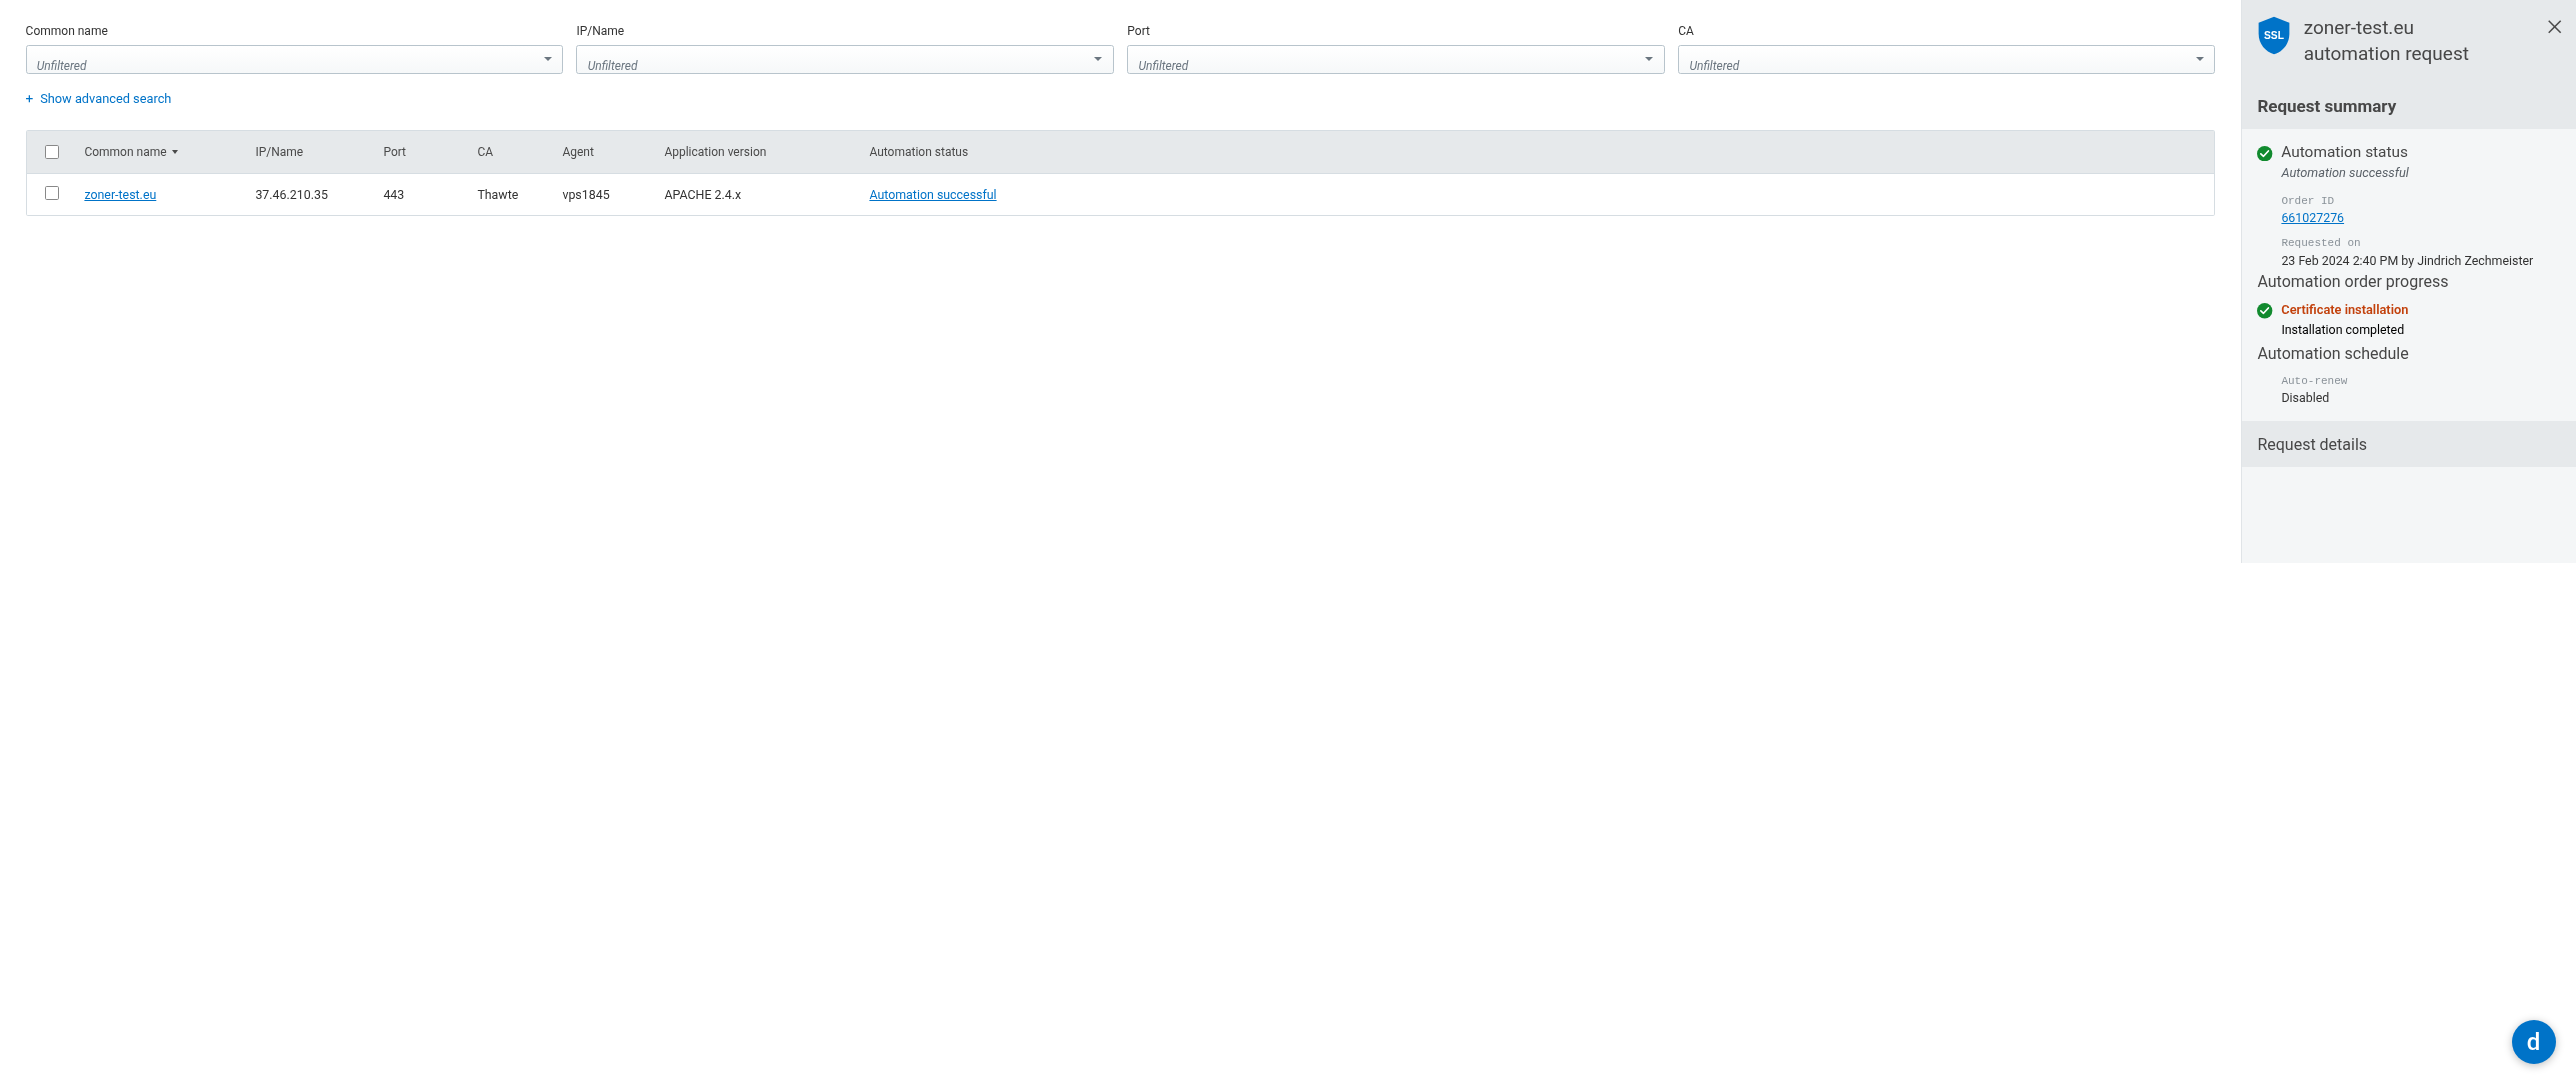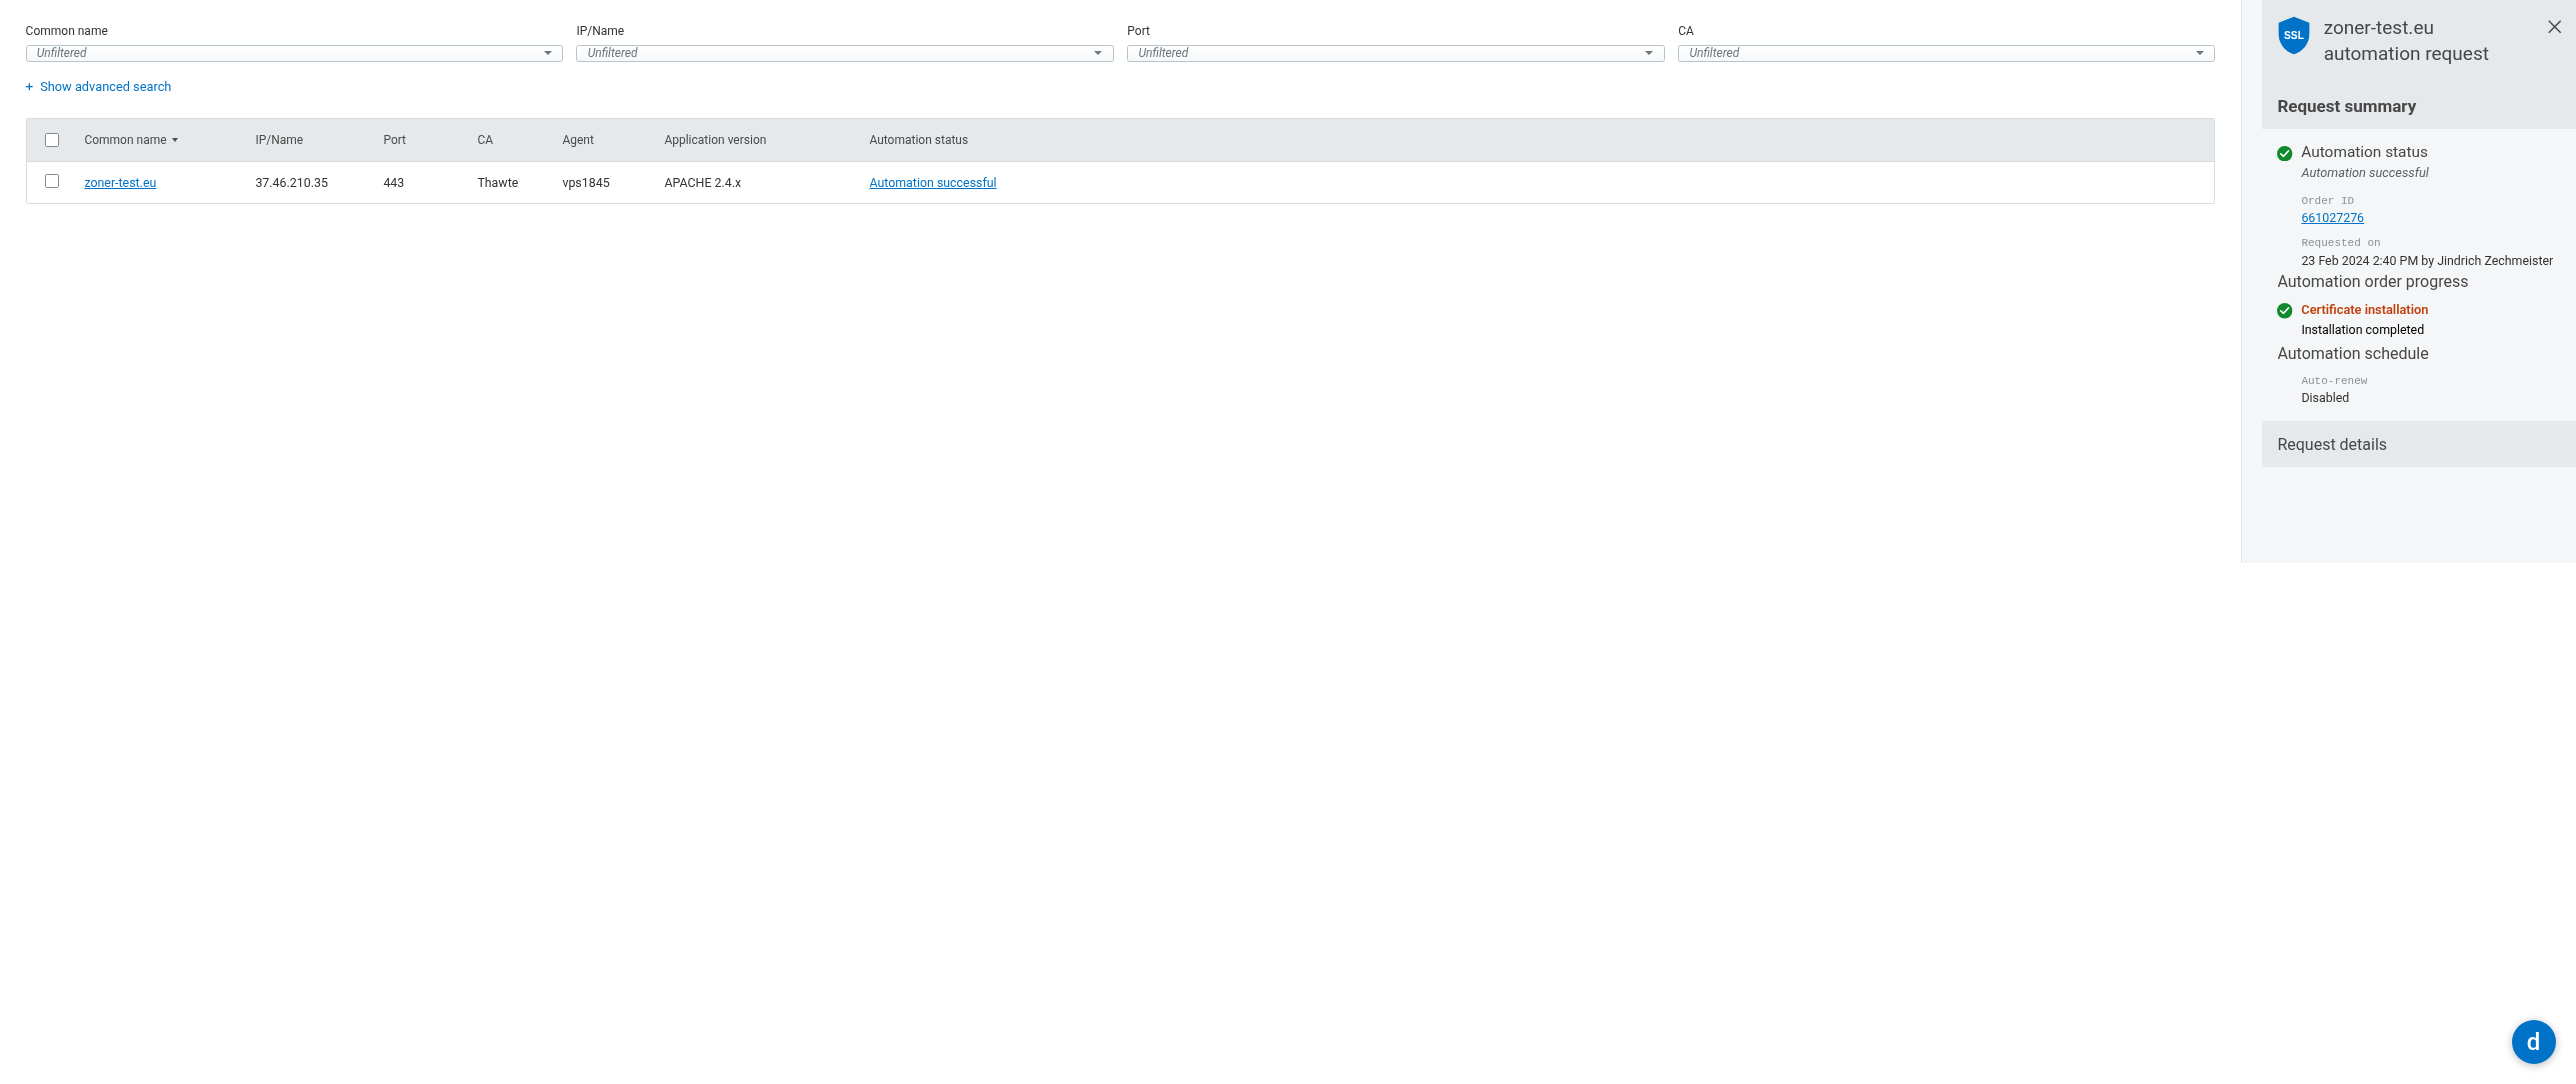--- a/index.html
+++ b/index.html
@@ -41,23 +41,23 @@
   .filter-label {
     font-size: 12px;
     color: #333;
     margin-bottom: 6.8px;
   }
   .filter-select {
     position: relative;
     border: 0.9px solid #b8c4cc;
     border-radius: 2.6px;
     background: linear-gradient(#ffffff, #f6f8f9);
-    height: 17px;
-    display: flex;
-    align-items: center;
+    height: 29px;
+    display: flex;
+    align-items: flex-end;
     padding: 0 10.2px;
     cursor: pointer;
     font-style: italic;
     color: #6b7680;
     font-size: 12px;
   }
   .filter-select .caret {
     position: absolute;
     right: 10.2px;
     top: 50%;
@@ -138,21 +138,20 @@
   .link { color: #0073c8; cursor: pointer; text-decoration: underline; }
 
   
   .panel {
     width: 335px;
     flex-shrink: 0;
     background: #f4f6f7;
     border-left: 0.9px solid #e0e4e7;
     display: flex;
     flex-direction: column;
-    padding-left: 20px;
   }
   .panel-header {
     background: #e6e9eb;
     padding: 15.4px 15.4px 15.4px 13.7px;
     display: flex;
     align-items: flex-start;
     gap: 12px;
     position: relative;
   }
   .ssl-badge {

